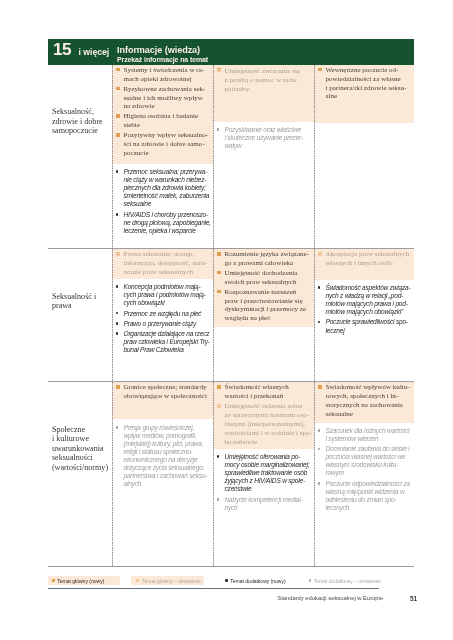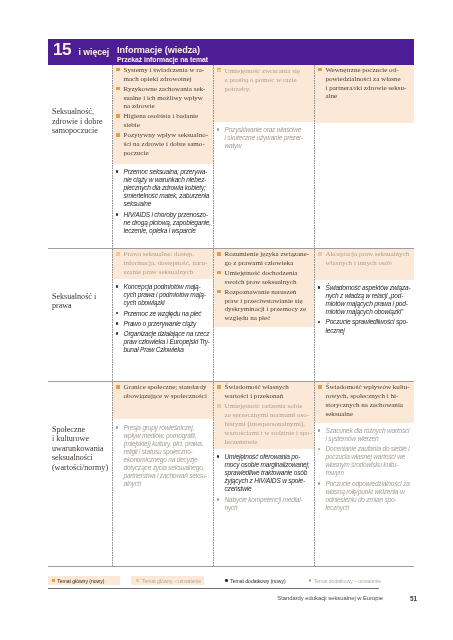--- a/index.html
+++ b/index.html
@@ -3,21 +3,21 @@
 <meta charset="utf-8">
 <title>Standardy edukacji seksualnej w Europie</title>
 <style>
   html,body{margin:0;padding:0;}
   body{width:453px;height:640px;background:#ffffff;
        font-family:"Liberation Serif",serif;}
   #page{position:relative;width:453px;height:640px;overflow:hidden;background:#fff;}
 
   
   .hdr{position:absolute;left:48px;top:39.3px;width:366px;height:25.4px;
-       background:#4c1d95;}
+       background:#14532d;}
   .hdr-age{position:absolute;left:5px;bottom:5.2px;
            color:#fdf0e2;font-family:"Liberation Sans",sans-serif;white-space:nowrap;}
   .hdr-age .num{font-size:17.2px;font-weight:bold;letter-spacing:-0.5px;}
   .hdr-age .more{font-size:8.7px;font-weight:bold;margin-left:3px;letter-spacing:-0.05px;}
   .hdr-col{position:absolute;top:0;color:#fdf0e2;font-family:"Liberation Sans",sans-serif;
            box-sizing:border-box;padding-left:5px;}
   .hdr-col.h1{left:64px;width:101px;}
   .hdr-col.h2{left:165px;width:101px;margin-top:31px;}
   .hdr-col.h3{left:266px;width:100px;margin-top:46px;}
   .hdr-col .t1{font-size:9.1px;font-weight:bold;line-height:10px;padding-top:6px;

